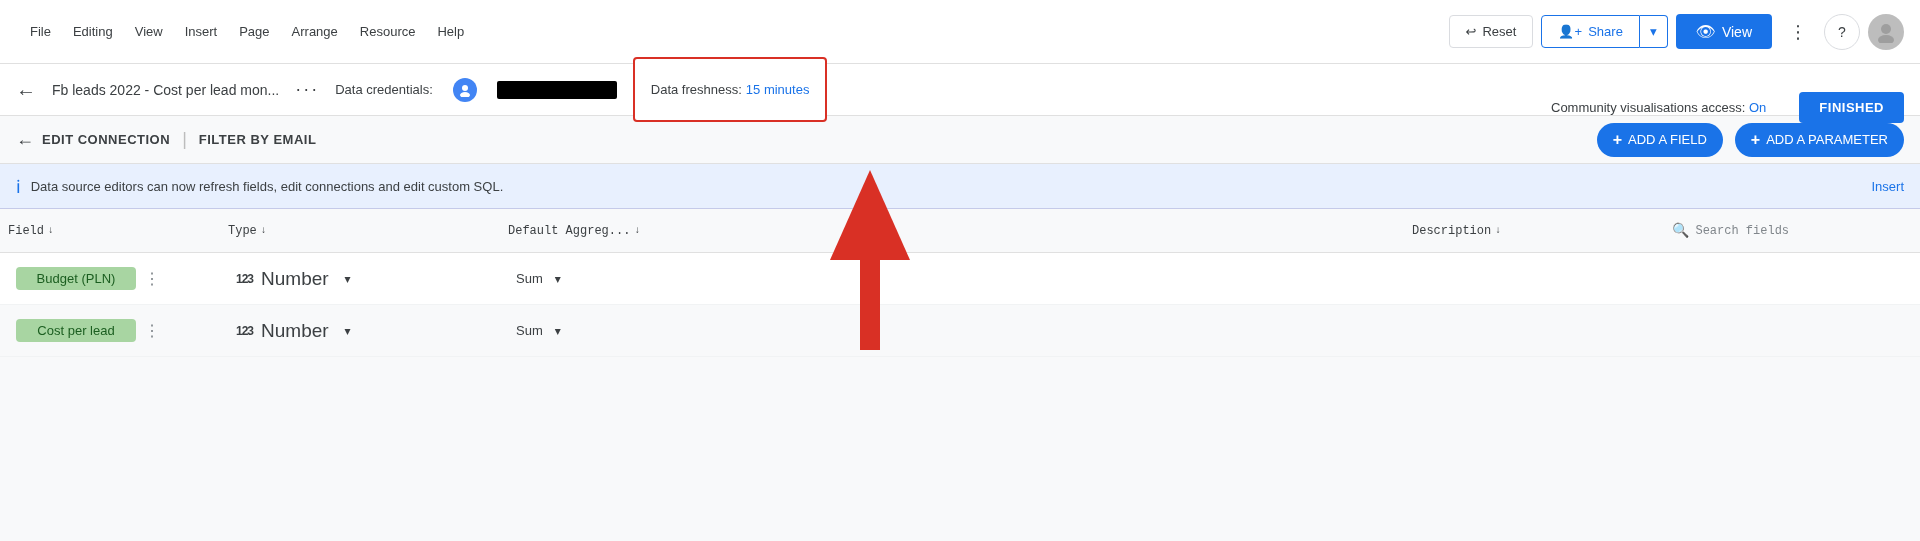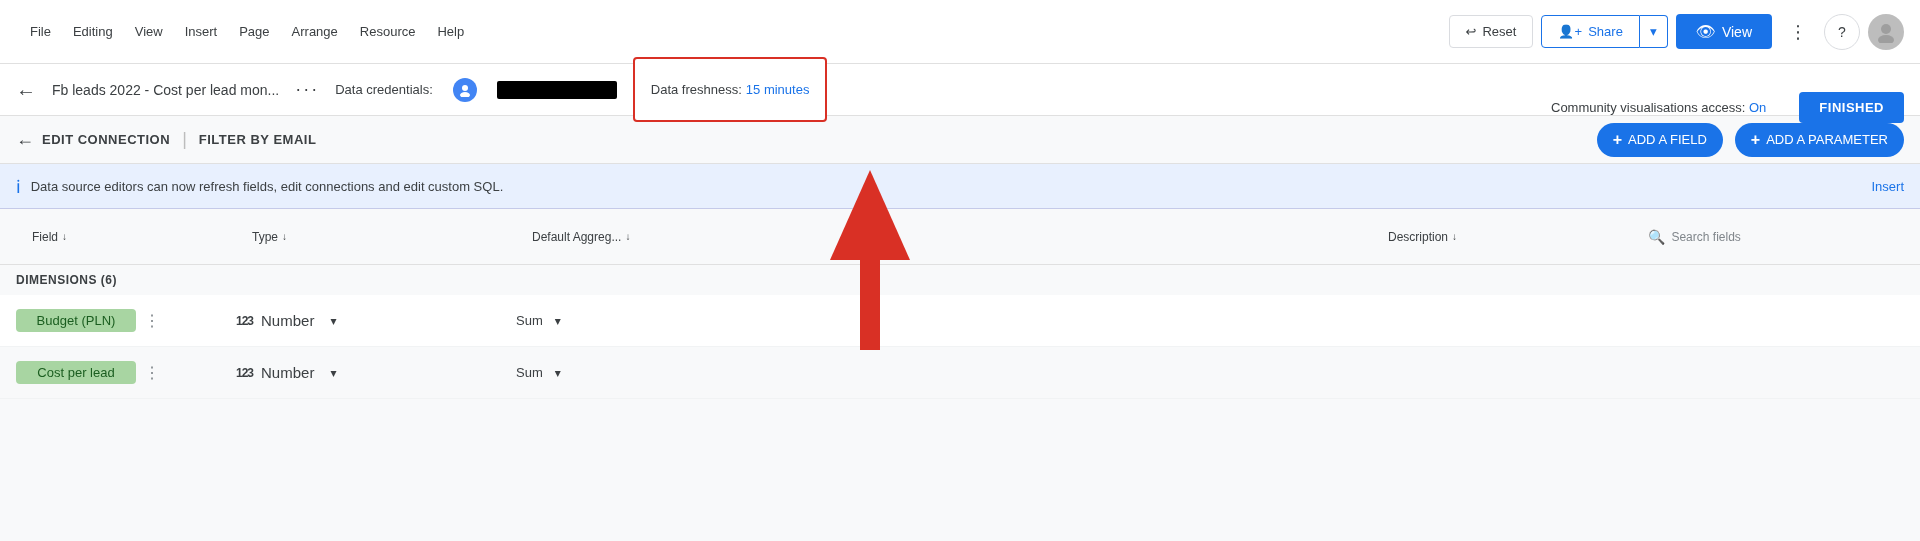--- a/index.html
+++ b/index.html
@@ -321,22 +321,23 @@
       cursor: pointer;
       margin-left: auto;
     }
 
     
     .table-header {
       display: flex;
       align-items: center;
       background: #f8f9fa;
       border-bottom: 1px solid #e0e0e0;
-      padding: 8px 32px;
-      height: 56px;
+      padding: 8px 8px;
+      height: 44px;
+      font-family: Liberation Mono, monospace;
     }
     .col-field {
       width: 220px;
       display: flex;
       align-items: center;
       gap: 4px;
       font-size: 12px;
       color: #3c4043;
       font-weight: 500;
     }
@@ -436,21 +437,21 @@
       align-items: center;
       gap: 8px;
     }
     .type-icon {
       color: #3c4043;
       font-size: 12px;
       font-weight: 700;
       letter-spacing: -1px;
     }
     .type-label {
-      font-size: 15px;
+      font-size: 19px;
       color: #3c4043;
     }
     .dropdown-arrow {
       margin-left: 8px;
       color: #3c4043;
       font-size: 12px;
     }
     .agg-cell {
       flex: 1;
       display: flex;
@@ -594,21 +595,20 @@
     <div class="col-description">
       <span>Description</span>
       <span class="sort-icon">↓</span>
     </div>
     <div class="col-search">
       <span class="search-icon-sm">🔍</span>
       <span>Search fields</span>
     </div>
   </div>
 
-  <div class="dimensions-label">DIMENSIONS (6)</div>
 
   <div class="table-row">
     <div class="field-cell">
       <span class="field-chip">Budget (PLN)</span>
       <span class="row-dots">⋮</span>
     </div>
     <div class="type-cell">
       <span class="type-icon">123</span>
       <span class="type-label">Number</span>
       <span class="dropdown-arrow">▾</span>

